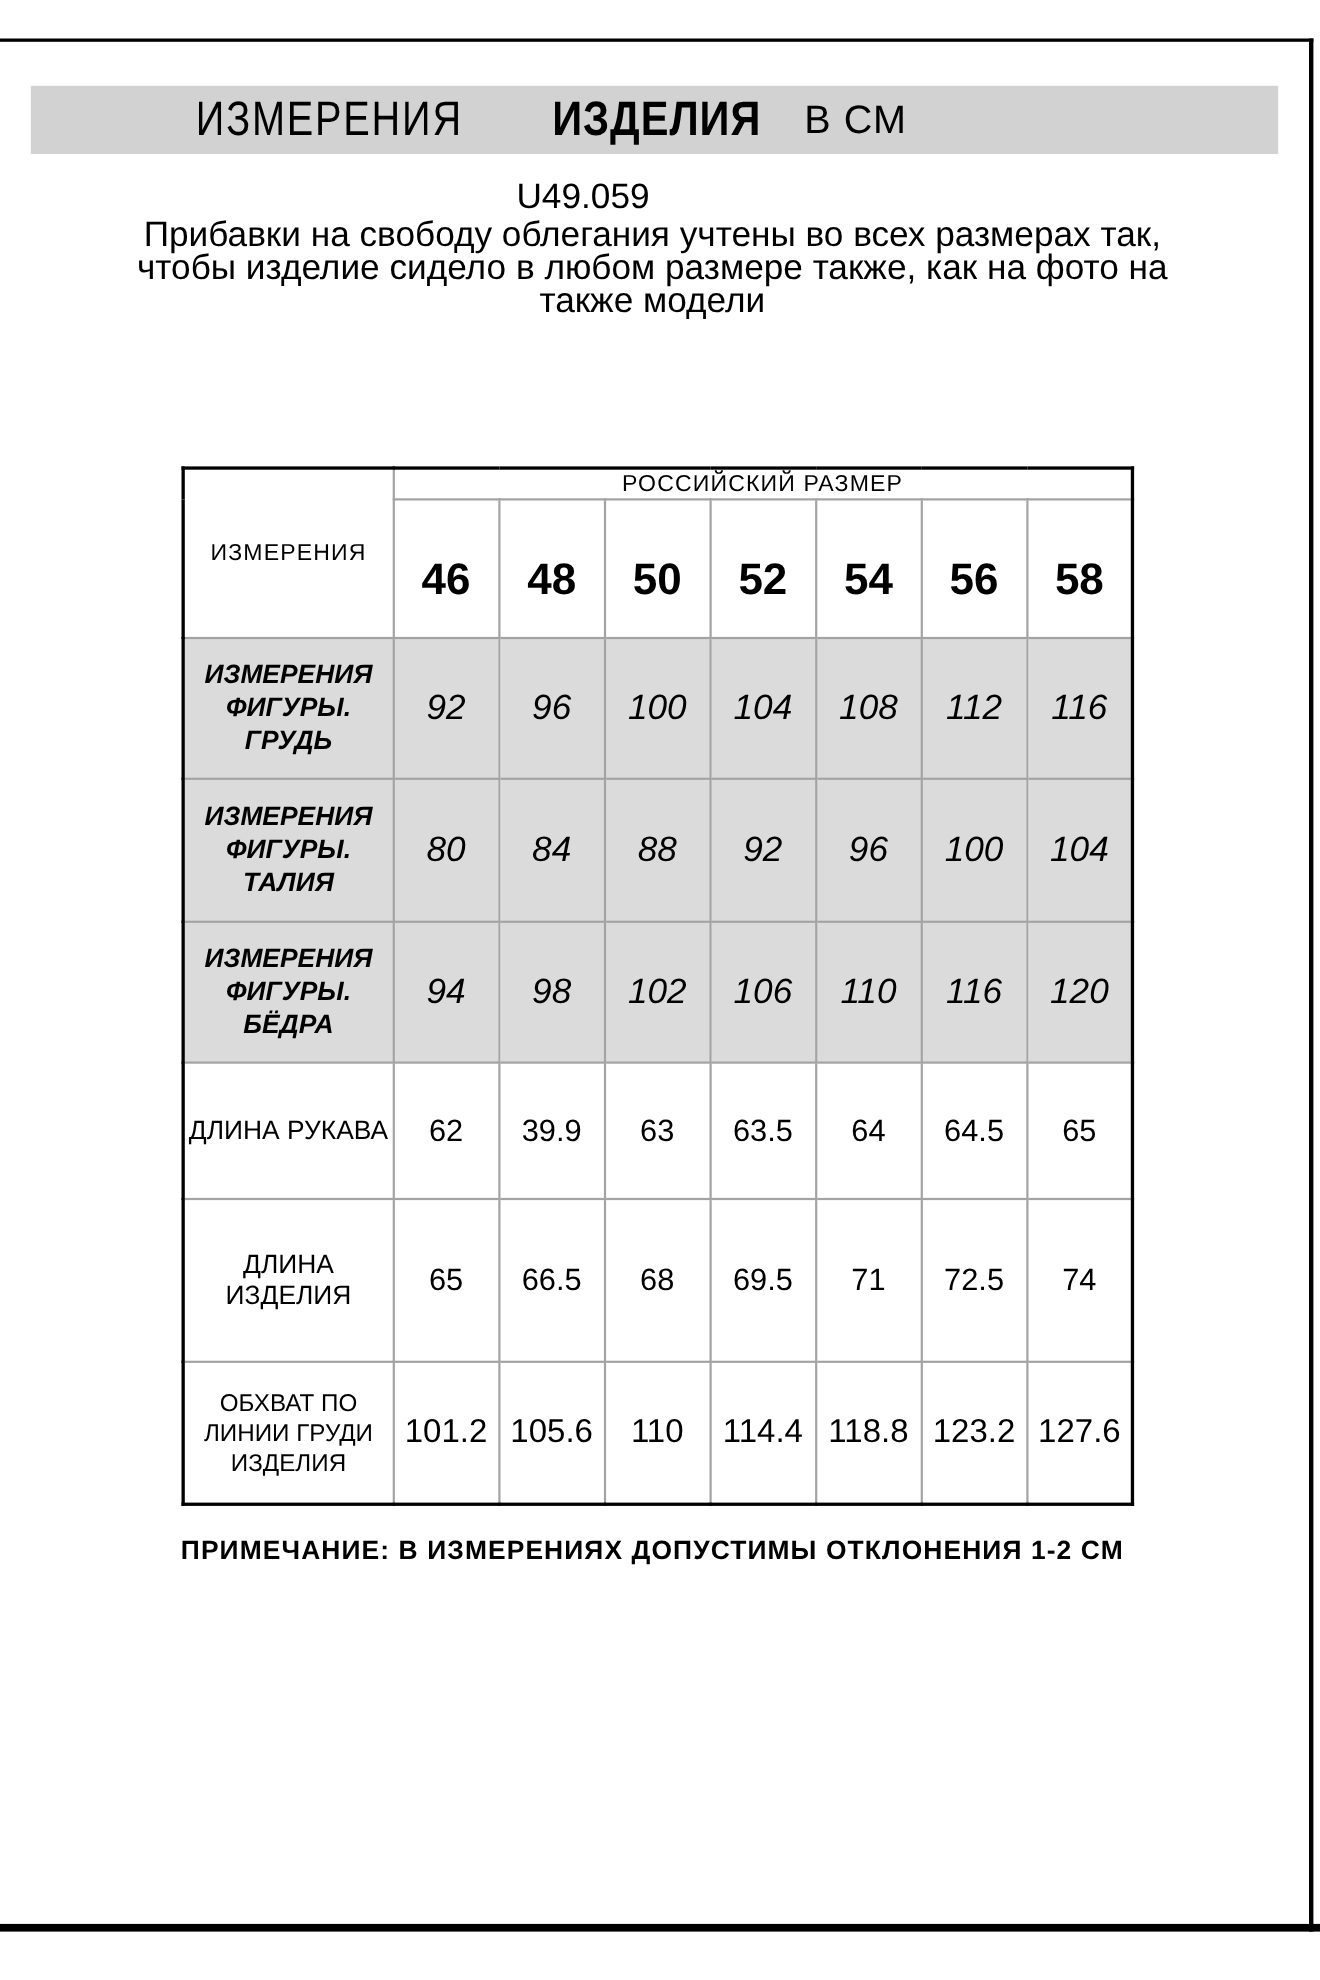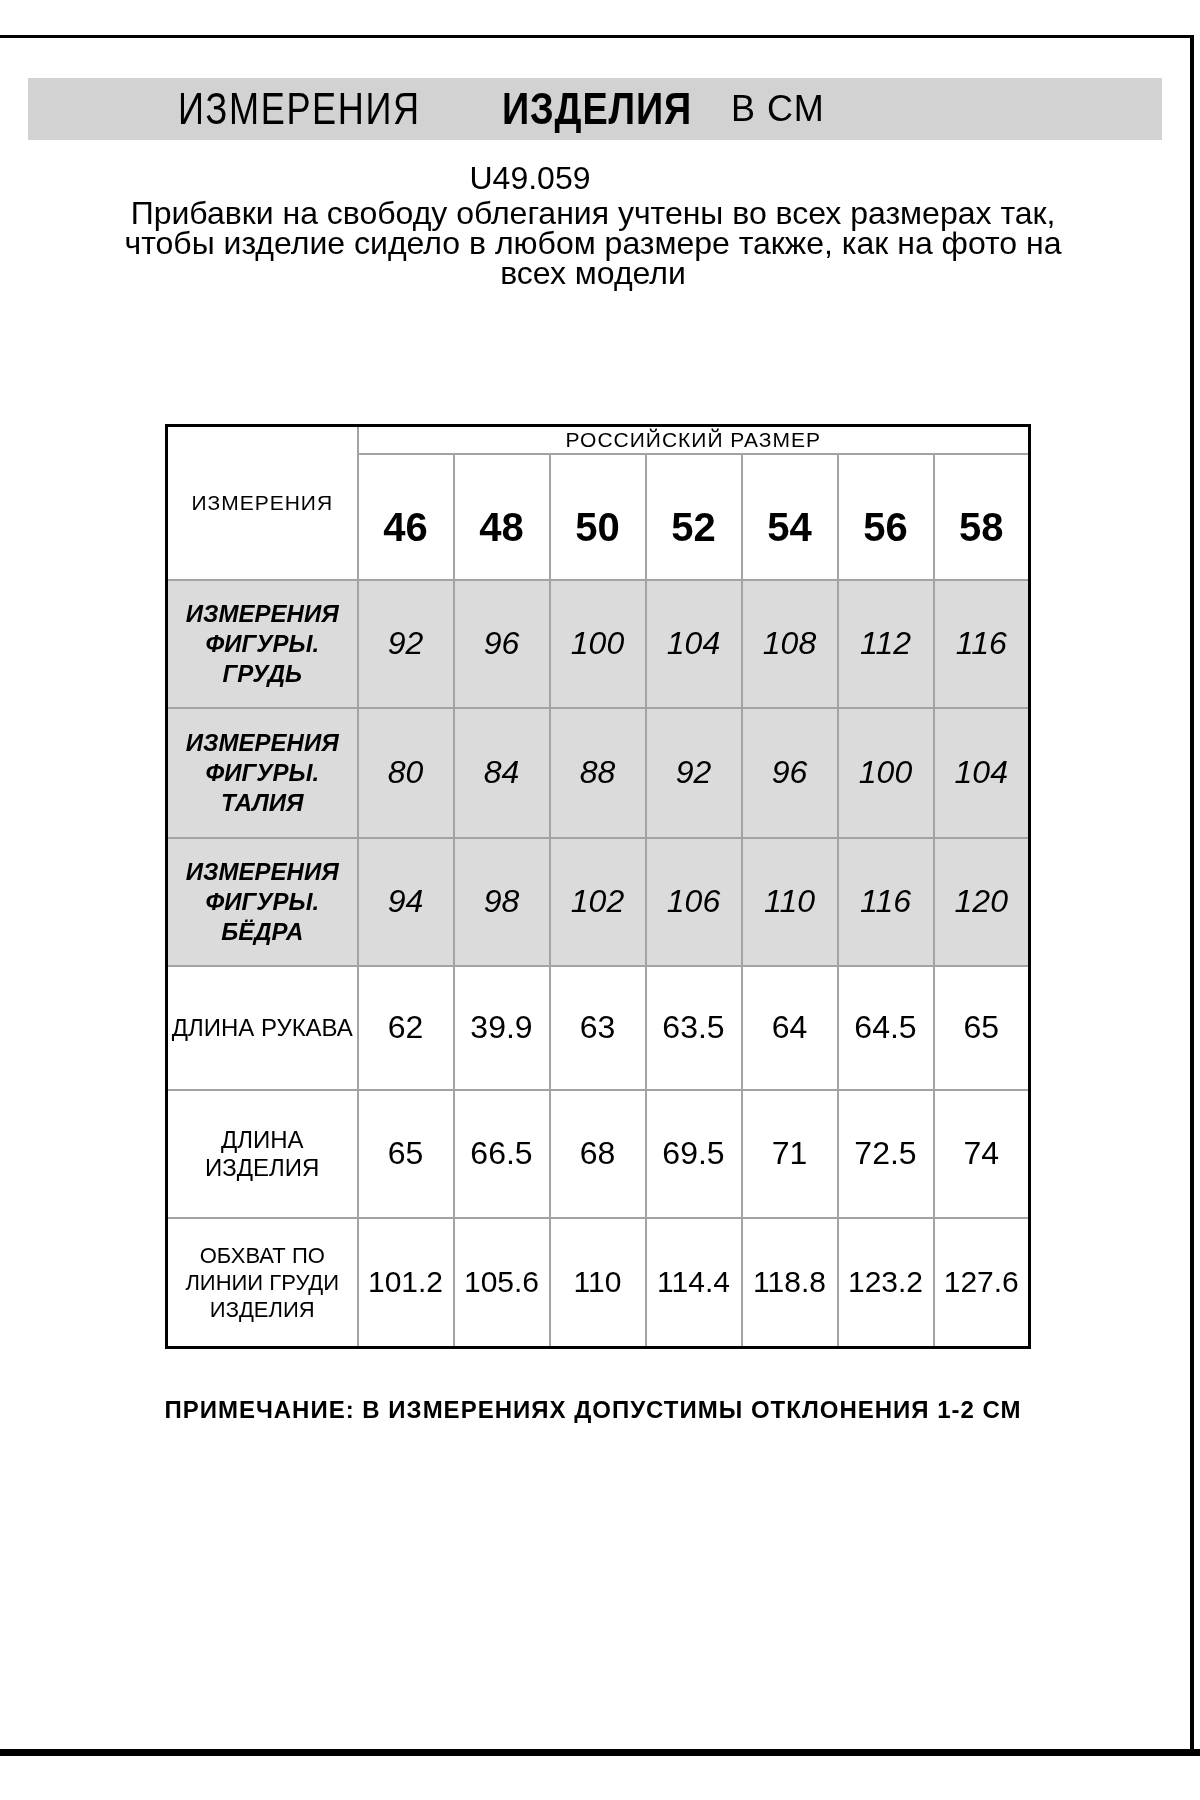--- a/index.html
+++ b/index.html
@@ -52,27 +52,27 @@
   col.c-size{width:96px;}
   tr.hdr-row{height:28px;}
   tr.hdr-row th{font-size:21px;letter-spacing:1px;border-bottom-width:2px;}
   th.corner-cell{font-size:24px;letter-spacing:1px;}
   tr.size-row{height:126px;}
   tr.size-row th{font-size:40px;font-weight:700;padding-top:22px;}
   tbody tr{height:128px;}
   tbody tr:nth-child(2){height:130px;}
   tbody tr:nth-child(3){height:128px;}
   tbody tr:nth-child(4){height:124px;}
-  tbody tr:nth-child(5){height:128px;}
+  tbody tr:nth-child(5){height:148px;}
   tbody tr:nth-child(6){height:130px;}
   tbody tr td,tbody tr th{border-top-width:3px;}
   tr.shaded th,tr.shaded td{background:#dbdbdb;}
   tr.shaded td{font-style:italic;font-size:32px;}
   tr.shaded .row-label{font-style:italic;font-weight:700;font-size:24px;line-height:30px;}
-  tbody tr td{font-size:32px;}
+  tbody tr td{font-size:28px;}
   tbody .row-label{font-size:24px;line-height:28px;}
   tbody tr:nth-child(6) .row-label{font-size:22px;line-height:27px;}
   tbody tr:nth-child(6) td{font-size:30px;}
 
   .note{
     position:absolute;left:0;top:1396px;width:1186px;text-align:center;
     font-size:24px;font-weight:700;letter-spacing:1px;
   }
 </style>
 </head>
@@ -86,21 +86,21 @@
   <span class="title-w1">ИЗМЕРЕНИЯ</span>
   <span class="title-w2">ИЗДЕЛИЯ</span>
   <span class="title-suffix">В СМ</span>
 </div>
 
 <div class="article">U49.059</div>
 
 <div class="intro">
   <div>Прибавки на свободу облегания учтены во всех размерах так,</div>
   <div>чтобы изделие сидело в любом размере также, как на фото на</div>
-  <div>всех модели</div>
+  <div>также модели</div>
 </div>
 
 <table class="size-table">
   <colgroup>
     <col class="c-label">
     <col class="c-size">
       <col class="c-size">
       <col class="c-size">
       <col class="c-size">
     <col class="c-size">

